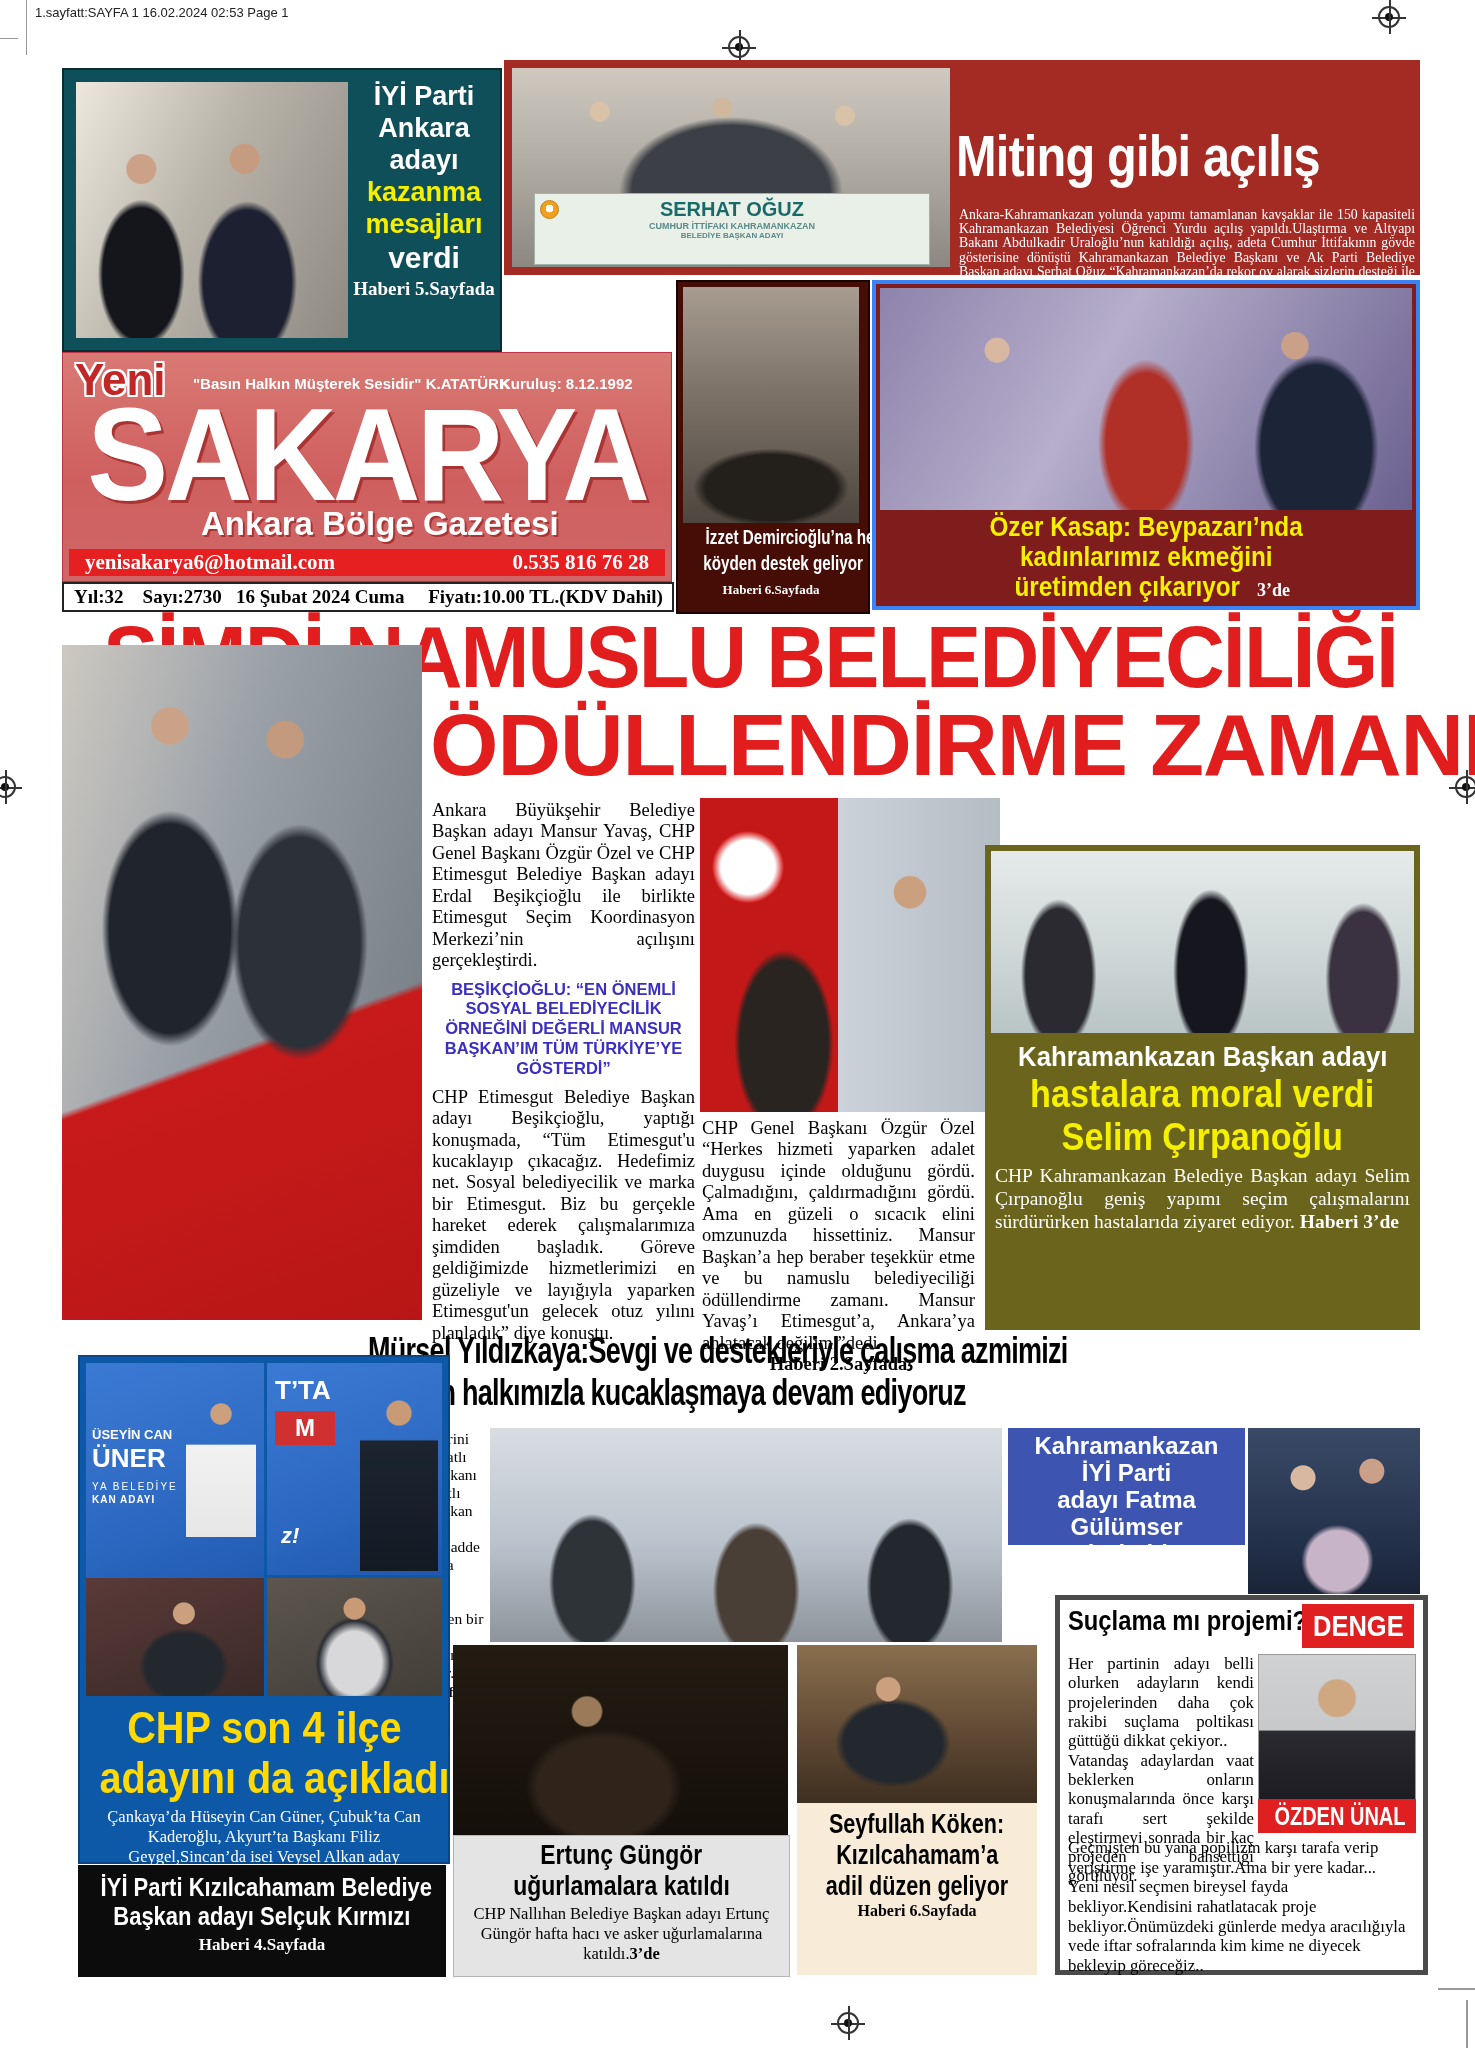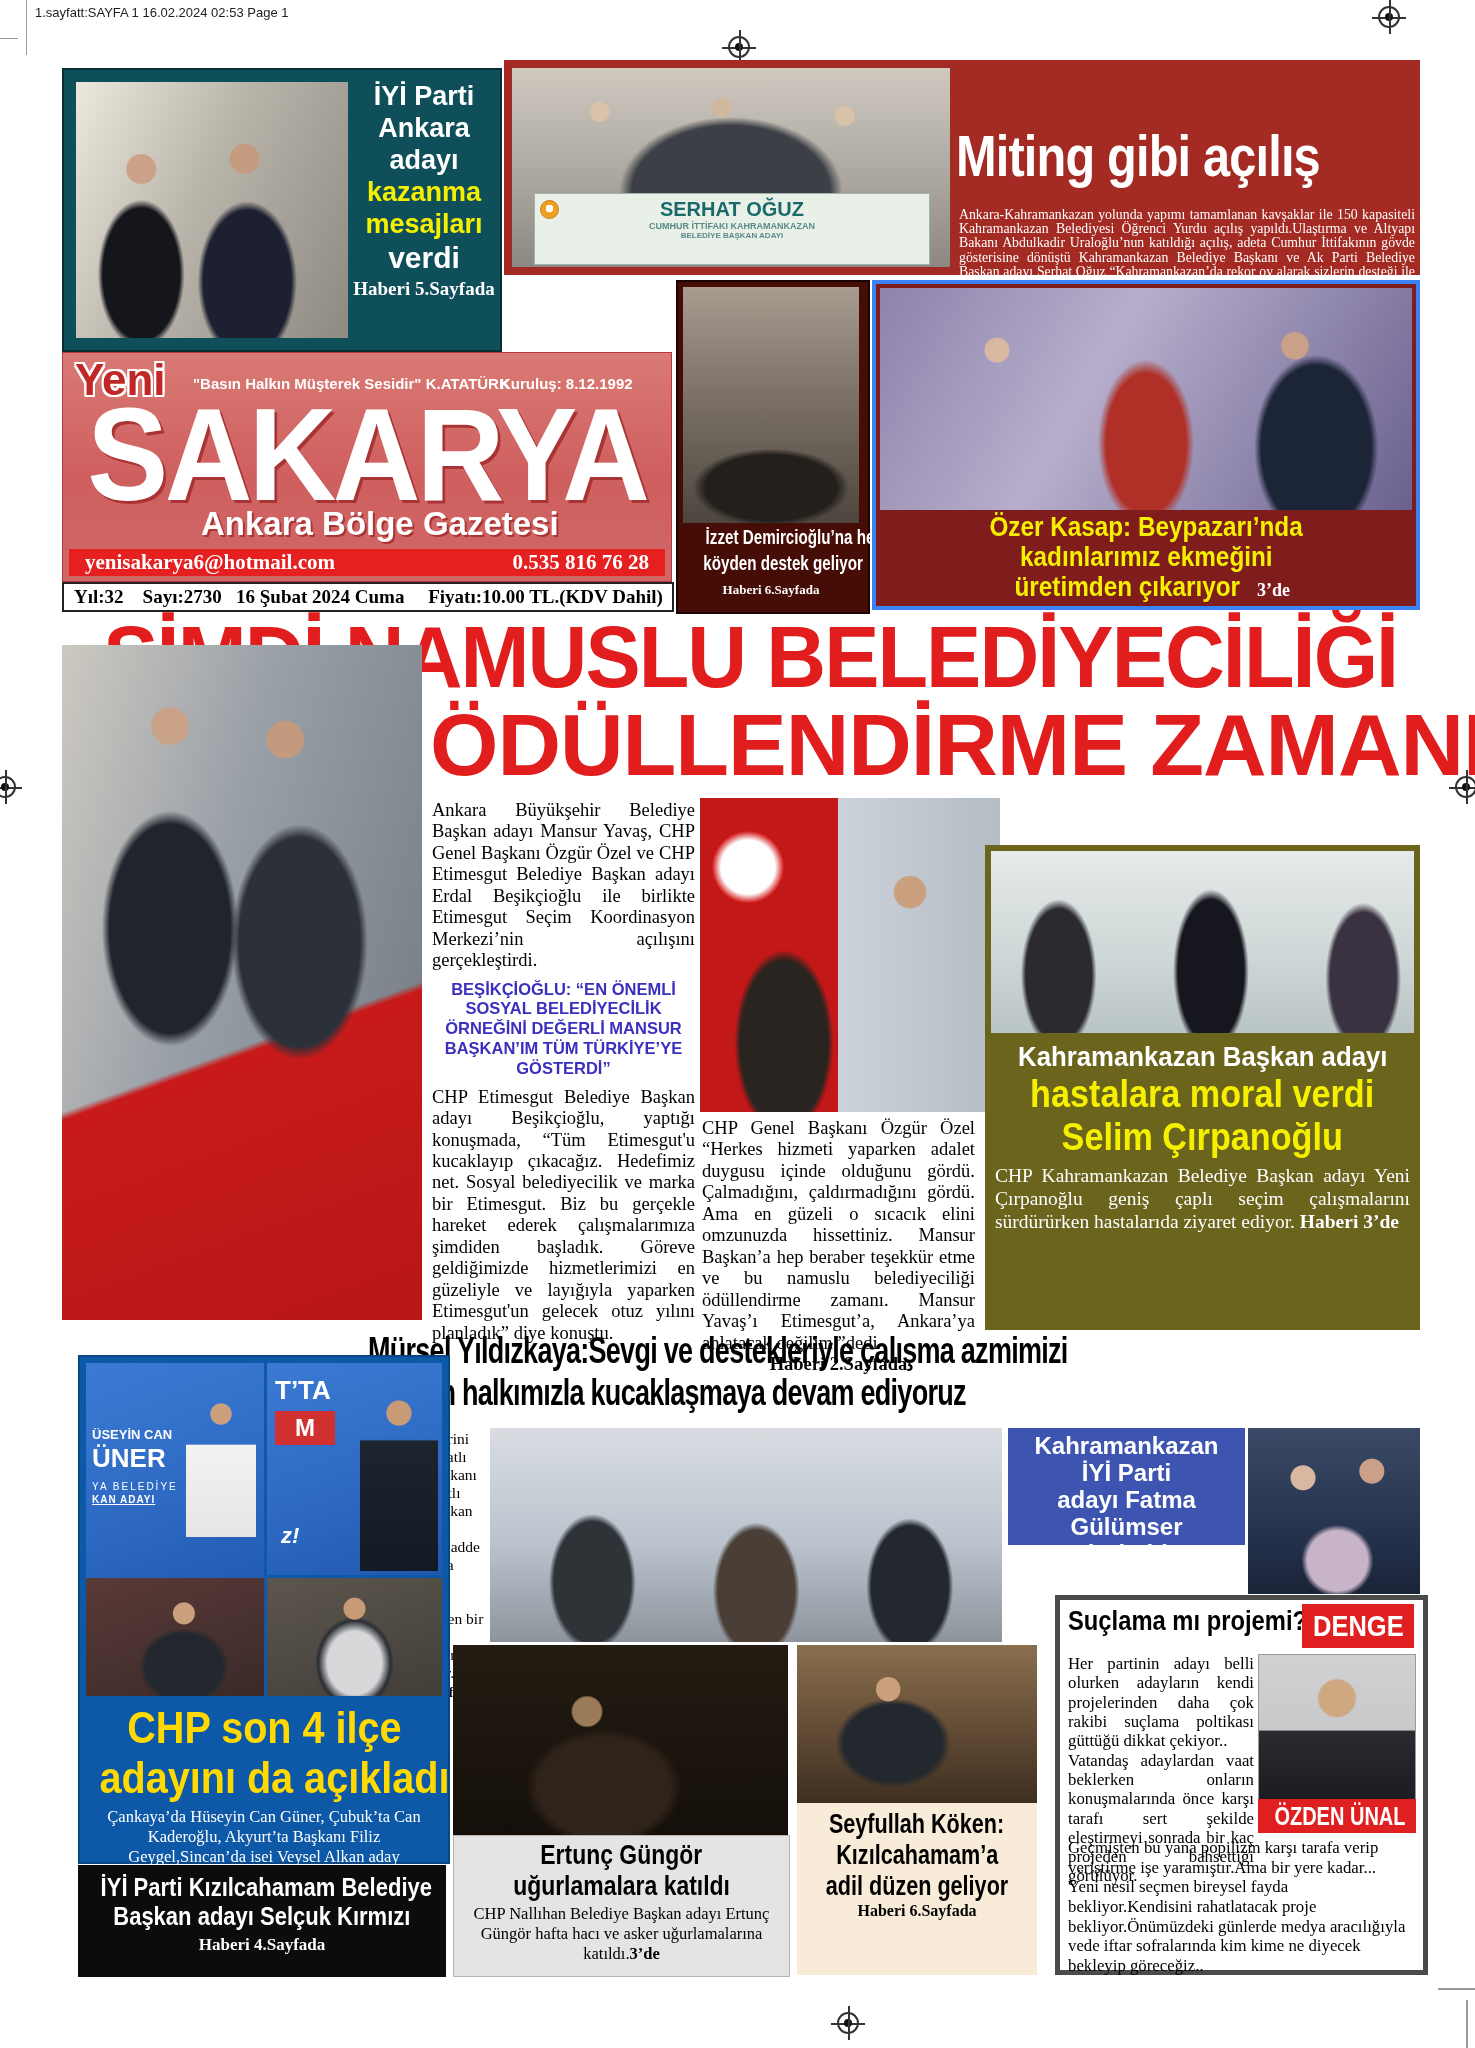--- a/index.html
+++ b/index.html
@@ -239,21 +239,21 @@
     <div class="ctr" style="margin-top:196px;">
       <span class="sx b wh" style="font-size:28px;transform:scaleX(.92);">Kahramankazan Başkan adayı</span>
     </div>
     <div class="ctr">
       <span class="sx b yel" style="font-size:38px;transform:scaleX(.9);">hastalara moral verdi</span>
     </div>
     <div class="ctr">
       <span class="sx b yel" style="font-size:38px;transform:scaleX(.9);">Selim Çırpanoğlu</span>
     </div>
     <div class="ser wh jus" style="margin:6px 10px 0 10px;font-size:19.5px;line-height:1.17;">
-      <span>CHP Kahramankazan Belediye Başkan adayı Yeni Çırpanoğlu geniş çaplı seçim çalışmalarını sürdürürken hastalarıda ziyaret ediyor.</span>
+      <span>CHP Kahramankazan Belediye Başkan adayı Selim Çırpanoğlu geniş yapımı seçim çalışmalarını sürdürürken hastalarıda ziyaret ediyor.</span>
       <span class="b">Haberi 3’de</span>
     </div>
   </div>
 
   <div class="abs" style="left:368px;top:1330px;">
     <span class="sxl b" style="font-size:37px;transform:scaleX(.73);letter-spacing:-1px;">Mürsel Yıldızkaya:Sevgi ve destekleriyle çalışma azmimizi</span>
   </div>
   <div class="abs" style="left:368px;top:1372px;">
     <span class="sxl b" style="font-size:37px;transform:scaleX(.73);letter-spacing:-1px;">arttıran halkımızla kucaklaşmaya  devam ediyoruz</span>
   </div>
@@ -271,21 +271,21 @@
     <div class="b wh" style="font-size:24px;line-height:27px;">Birol oldu</div>
     <div class="b wh ser" style="font-size:15px;line-height:17px;">Haberi 4.Sayfada</div>
   </div>
   <div class="ph ph-fatma" style="left:1248px;top:1428px;width:172px;height:166px;"></div>
 
   <div class="abs collagebox" style="left:78px;top:1355px;width:368px;height:505px;">
     <div class="ph ph-poster" style="left:6px;top:6px;width:178px;height:236px;">
       <div class="abs b wh" style="left:6px;top:64px;font-size:13px;">ÜSEYİN CAN</div>
       <div class="abs b wh" style="left:6px;top:80px;font-size:26px;">ÜNER</div>
       <div class="abs wh" style="left:6px;top:118px;font-size:10px;letter-spacing:2px;">YA BELEDİYE</div>
-      <div class="abs b wh" style="left:6px;top:131px;font-size:10px;letter-spacing:1px;text-decoration:underline;">KAN ADAYI</div>
+      <div class="abs b wh" style="left:6px;top:131px;font-size:10px;letter-spacing:1px;">KAN ADAYI</div>
       <div class="abs" style="right:8px;top:24px;width:70px;height:150px;background:radial-gradient(circle 17px at 50% 18%,#caa07e 0 60%,transparent 66%),linear-gradient(180deg,transparent 38%,#f2f2f2 39%,#e6e6e6 100%);"></div>
     </div>
     <div class="ph ph-poster" style="left:187px;top:6px;width:175px;height:212px;">
       <div class="abs b wh" style="left:8px;top:12px;font-size:26px;">T’TA</div>
       <div class="abs b wh ctr" style="left:8px;top:48px;width:60px;height:34px;background:#d03030;font-size:24px;line-height:34px;">M</div>
       <div class="abs b wh" style="left:14px;top:160px;font-size:22px;font-style:italic;">z!</div>
       <div class="abs" style="right:4px;top:20px;width:78px;height:188px;background:radial-gradient(circle 20px at 50% 16%,#c89a76 0 60%,transparent 66%),linear-gradient(180deg,transparent 30%,#1c2430 31%,#141a24 100%);"></div>
     </div>
     <div class="ph ph-collage1" style="left:6px;top:221px;width:178px;height:118px;"></div>
     <div class="ph ph-collage2" style="left:187px;top:221px;width:175px;height:118px;"></div>

